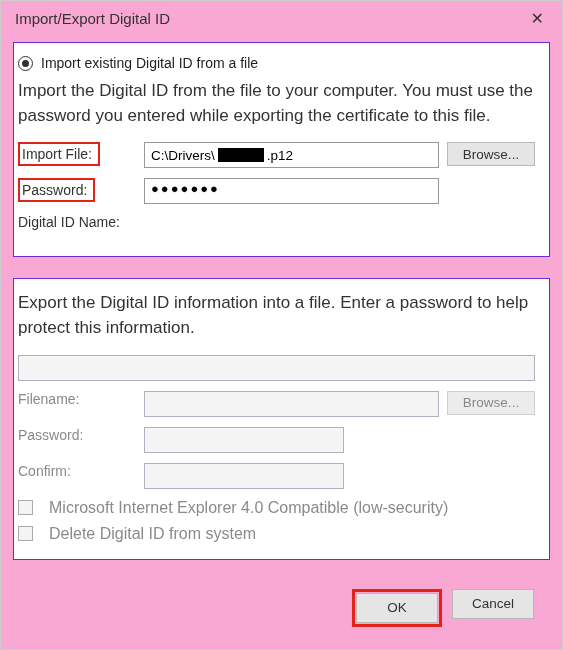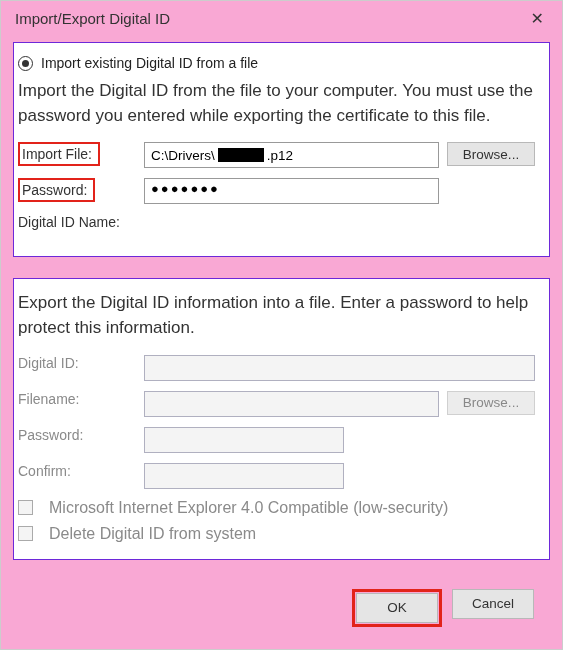--- a/index.html
+++ b/index.html
@@ -77,21 +77,20 @@
 
       <div class="form-row">
         <div class="label-cell">Digital ID Name:</div>
       </div>
     </div>
 
     <div class="section">
       <div class="desc">Export the Digital ID information into a file. Enter a password to help protect this information.</div>
 
       <div class="form-row">
-        <div class="label-cell disabled-text">Digital ID:</div>
         <div class="input-cell">
             <div class="text-input disabled"></div>
           </div>
       </div>
 
       <div class="form-row">
         <div class="label-cell disabled-text">Filename:</div>
         <div class="input-cell">
             <div class="text-input disabled"></div>
           </div>

